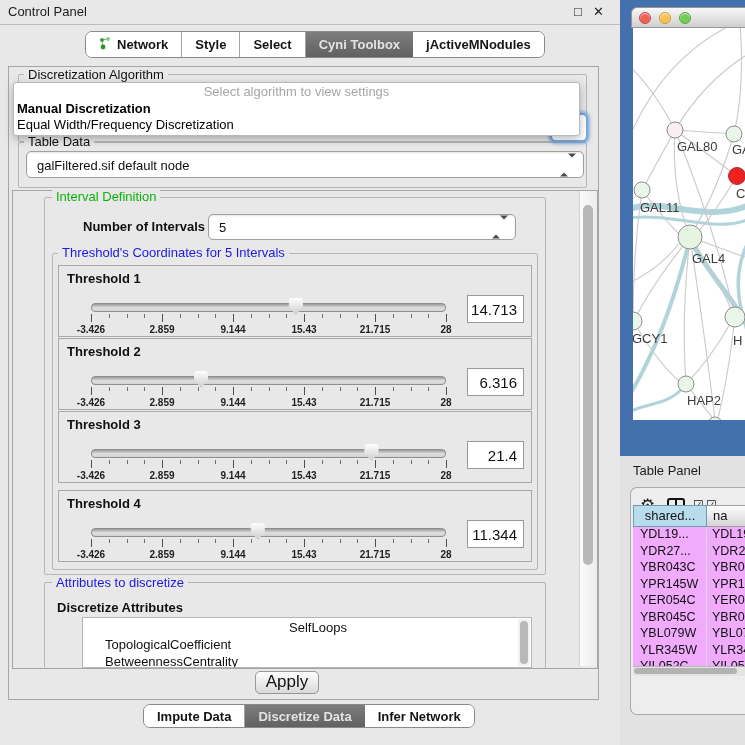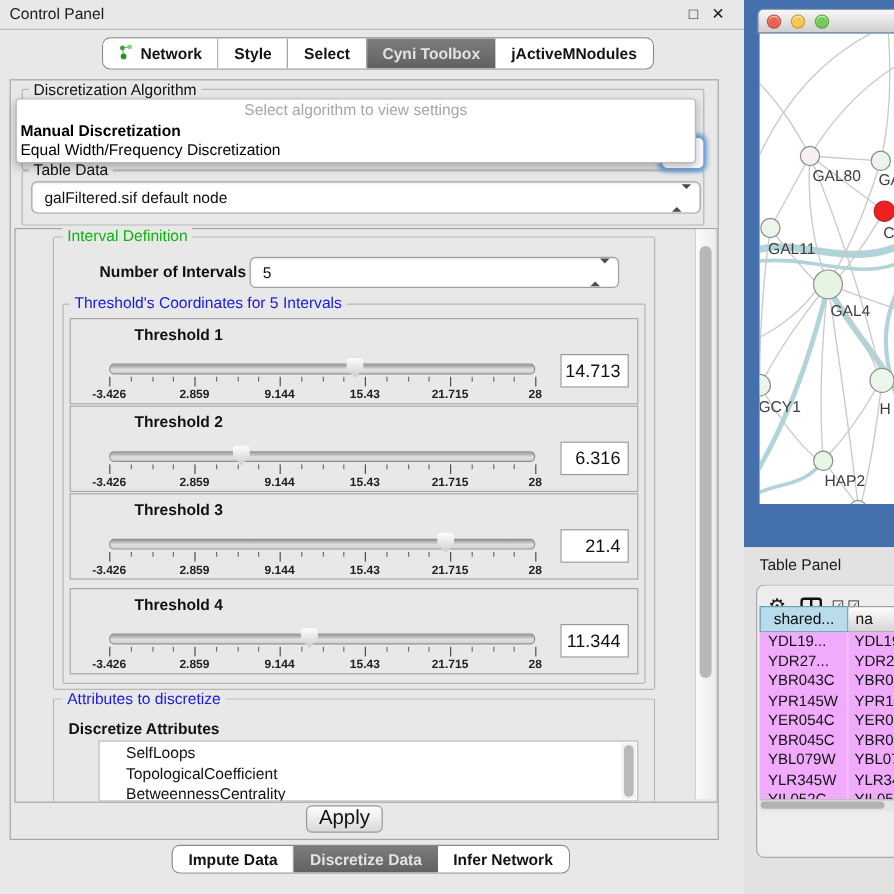--- a/index.html
+++ b/index.html
@@ -30,21 +30,21 @@
   .stepper .up{width:0;height:0;border-left:4px solid transparent;border-right:4px solid transparent;border-bottom:4px solid #4a4a4a;margin-bottom:2px;}
   .stepper .dn{width:0;height:0;border-left:4px solid transparent;border-right:4px solid transparent;border-top:4px solid #4a4a4a;}
   
   .popup{position:absolute;left:13px;top:82px;width:565px;height:52px;background:#fff;border:1px solid #b9b9b9;border-radius:3px;box-shadow:0 3px 8px rgba(0,0,0,.28);z-index:10;}
   .popup .ph{height:18px;line-height:18px;text-align:center;color:#a6a6a6;font-size:13px;}
   .popup .opt{height:16px;line-height:16px;padding-left:3px;font-size:13px;color:#000;white-space:nowrap;}
   .popup .opt.b{font-weight:700;}
   .focus-combo{position:absolute;left:550px;top:113px;width:34px;height:25px;background:#fff;border:2px solid #76a9dc;border-radius:6px;box-shadow:0 0 3px 2px rgba(100,150,215,.65);z-index:4;}
   
   .th-row{position:absolute;left:58px;width:472px;height:70px;background:#e8e8e8;border:1px solid #a8a8a8;}
-  .th-label{position:absolute;left:8px;top:5px;font-size:13px;font-weight:700;margin-left:45px;}
+  .th-label{position:absolute;left:8px;top:5px;font-size:13px;font-weight:700;}
   .sl-wrap{position:absolute;left:32px;top:34px;width:355px;height:34px;}
   .sl-track{position:absolute;left:0;right:0;top:3px;height:7px;border:1px solid #8f8f8f;border-radius:4px;background:linear-gradient(#9a9a9a,#e0e0e0 55%,#d2d2d2);}
   .sl-thumb{position:absolute;top:-2px;width:16px;height:17px;background:linear-gradient(#fefefe,#cccccc);clip-path:polygon(6% 12%,18% 0,82% 0,94% 12%,94% 52%,50% 100%,6% 52%);filter:drop-shadow(0 0 1px #777);z-index:2;}
   .sl-ticks{position:absolute;left:0;right:0;top:14px;height:9px;}
   .tick{position:absolute;top:0;width:1px;height:8px;background:#4e4e4e;}
   .tick.minor{height:4px;background:#6e6e6e;}
   .sl-labels{position:absolute;left:0;right:0;top:24px;height:11px;}
   .sl-labels span{position:absolute;transform:translateX(-50%);white-space:nowrap;font-size:10px;font-weight:700;color:#222;}
   .valuebox{position:absolute;left:408px;top:29px;width:57px;height:28px;background:#fff;border:1px solid #9a9a9a;font-size:15px;text-align:right;line-height:27px;padding-right:6px;box-sizing:border-box;}
   
@@ -309,21 +309,21 @@
             <span style="left: 100%;">28</span>
           </div>
       </div>
       <div class="valuebox">11.344</div>
     </div>
 
     <div class="groupbox" style="left:44px;top:582px;width:500px;height:85px;border-bottom:0;"></div>
     <span class="gtitle blue" style="left:52px;top:576px;">Attributes to discretize</span>
     <span class="abs" style="left:57px;top:600px;font-weight:700;">Discretize Attributes</span>
     <div class="listbox" style="left:82px;top:617px;width:448px;height:49px;">
-      <div class="attr-item" style="padding-top:1px;">SelfLoops</div>
+      <div class="attr-item" style="padding-top:1px;text-align:center;">SelfLoops</div>
       <div class="attr-item">TopologicalCoefficient</div>
       <div class="attr-item">BetweennessCentrality</div>
       <div style="position:absolute;right:1px;top:1px;bottom:1px;width:12px;background:#f2f2f2;">
         <div style="position:absolute;left:2px;top:2px;bottom:2px;width:8px;background:#b9b9b9;border-radius:4px;"></div>
       </div>
     </div>
 
     <div class="pushbtn" style="left:255px;top:671px;width:62px;height:21px;">Apply</div>
 
     <div class="pill pill2" style="left:143px;top:704px;">

